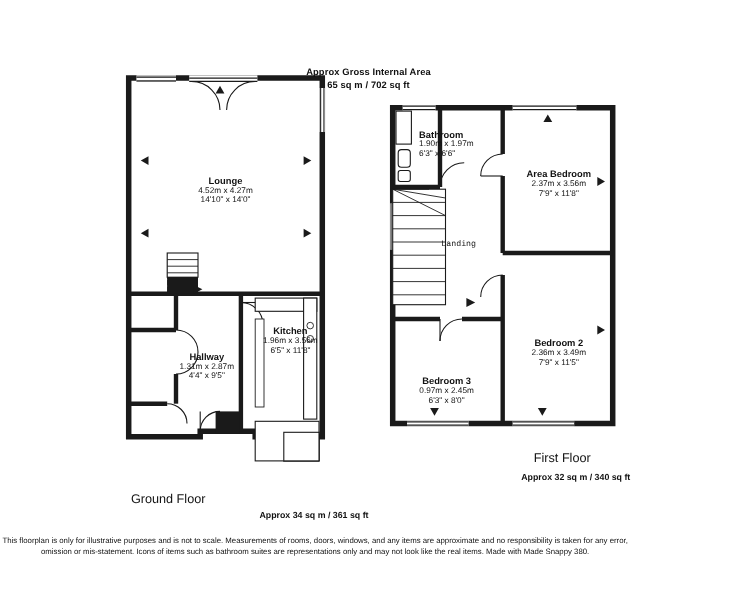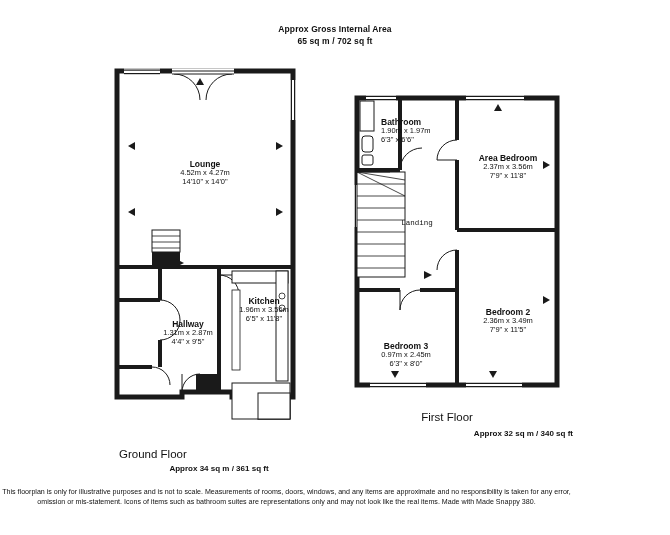--- a/index.html
+++ b/index.html
@@ -6,21 +6,21 @@
   body{
     width:670px;height:535px;
     background:#ffffff;
     font-family:"Liberation Sans", sans-serif;
     color:#111111;
     position:relative;
     overflow:hidden;
   }
   #floorplan{position:absolute;left:0;top:0;width:670px;height:535px;}
   .lbl{position:absolute;text-align:center;line-height:1.18;}
-  .hdr{font-weight:bold;font-size:8.5px;letter-spacing:.1px;}
+  .hdr{font-weight:bold;font-size:8.5px;letter-spacing:.1px;margin-top:36px;}
   .room-name{font-weight:bold;font-size:8.5px;margin-top:13px;}
   .room-dim{font-size:7.5px;}
   .floor-title{font-size:11.5px;}
   .floor-sub{font-size:8px;font-weight:bold;}
   .disclaimer{
     position:absolute;left:0;top:487px;width:573px;
     text-align:center;font-size:7.1px;line-height:1.45;color:#111;
   }
   .ctr{transform:translateX(-50%);}
 </style>
@@ -219,18 +219,18 @@
   <div class="room-dim">7'9" x 11'5"</div>
 </div>
 
 <div class="lbl ctr" style="left:406px;top:328px;width:110px;">
   <div class="room-name">Bedroom 3</div>
   <div class="room-dim">0.97m x 2.45m</div>
   <div class="room-dim">6'3" x 8'0"</div>
 </div>
 
 <div class="lbl floor-title" style="left:119px;top:448px;width:180px;text-align:left;">Ground Floor</div>
-<div class="lbl floor-sub" style="left:119px;top:464px;width:200px;text-align:center;">Approx 34 sq m / 361 sq ft</div>
-
-<div class="lbl floor-title" style="left:357px;top:411px;width:180px;text-align:center;">First Floor</div>
+<div class="lbl floor-sub" style="left:135px;top:464px;width:200px;text-align:right;">Approx 34 sq m / 361 sq ft</div>
+
+<div class="lbl floor-title" style="left:357px;top:411px;width:180px;text-align:right;">First Floor</div>
 <div class="lbl floor-sub" style="left:373px;top:429px;width:200px;text-align:right;">Approx 32 sq m / 340 sq ft</div>
 
 <div class="disclaimer">This floorplan is only for illustrative purposes and is not to scale. Measurements of rooms, doors, windows, and any items are approximate and no responsibility is taken for any error, omission or mis-statement. Icons of items such as bathroom suites are representations only and may not look like the real items. Made with Made Snappy 380.</div>
 
 </body></html>

